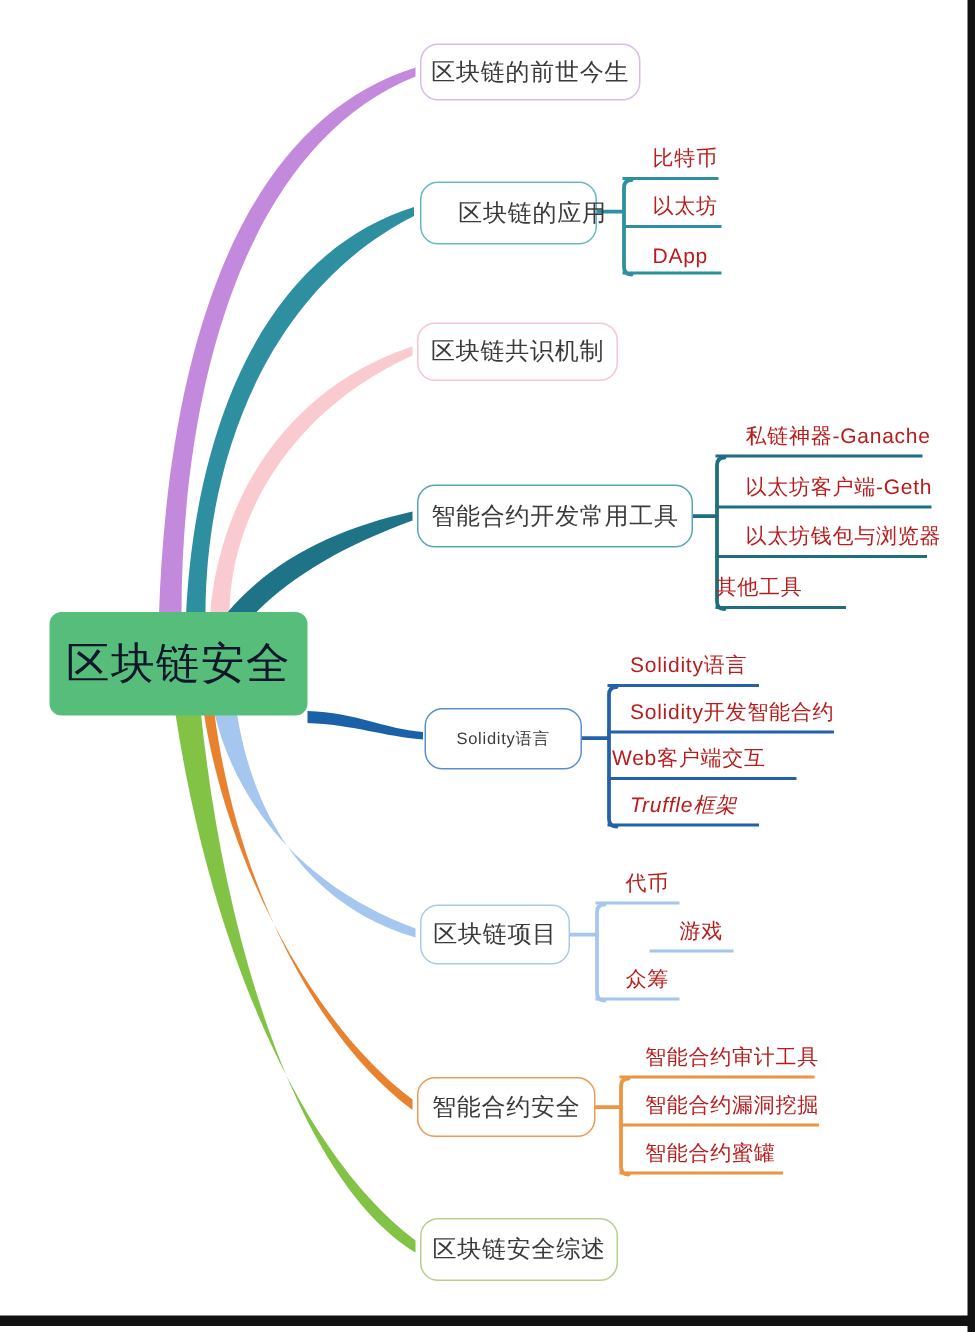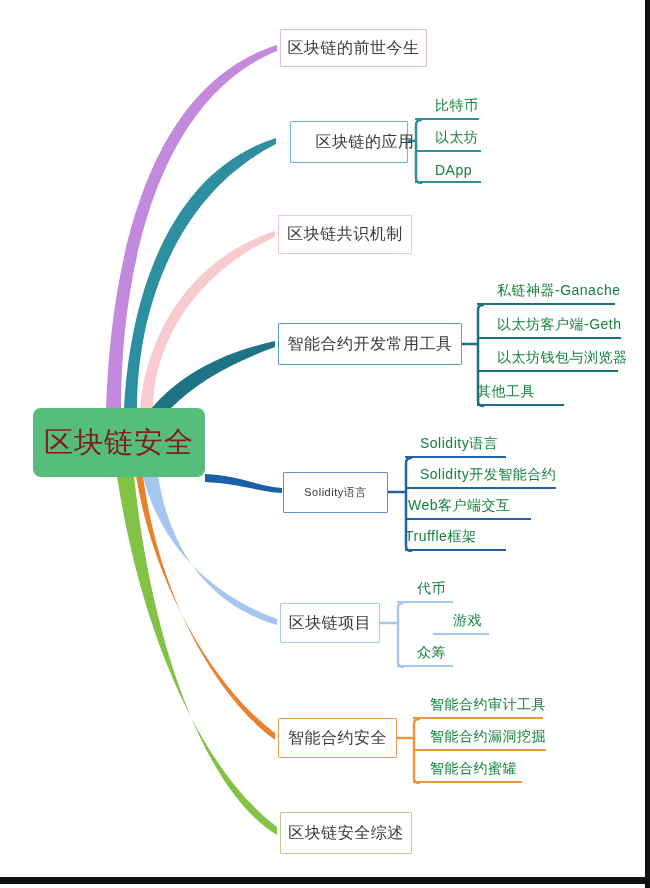--- a/index.html
+++ b/index.html
@@ -4,36 +4,36 @@
 <style>
   html,body{margin:0;padding:0;}
   body{
     width:650px;height:888px;position:relative;overflow:hidden;
     background:#ffffff;
     font-family:"Liberation Sans","DejaVu Sans",sans-serif;
   }
   #curves{position:absolute;left:0;top:0;width:650px;height:888px;z-index:1;}
   .node{
     position:absolute;z-index:2;box-sizing:border-box;
-    background:#ffffff;border:1.5px solid #ccc;border-radius:1px;
+    background:#ffffff;border:1.5px solid #ccc;border-radius:12px;
     display:flex;align-items:center;justify-content:center;
     font-size:16px;color:#3a3a3a;letter-spacing:0.5px;white-space:nowrap;
   }
   .root{
     position:absolute;z-index:3;box-sizing:border-box;
     border:none;border-radius:8px;
     display:flex;align-items:center;justify-content:center;
     font-size:29px;color:#ffffff;letter-spacing:1px;white-space:nowrap;
   }
   .leaf{
     position:absolute;z-index:2;box-sizing:border-box;height:28px;
     display:flex;align-items:flex-end;
     padding-bottom:3px;
     border-bottom:2.5px solid #999;
-    font-size:14px;color:#15803d;letter-spacing:0.5px;white-space:nowrap;
+    font-size:14px;color:#b91c1c;letter-spacing:0.5px;white-space:nowrap;
   }
   .frame{position:absolute;z-index:5;background:#111;}
 </style>
 </head>
 <body>
 
 <svg id="curves" viewBox="0 0 650 888">
 
   <path d="M106,410 C111,255 150,85 277,45 L277,51 C160,98 121,265 121,410 Z" fill="#c289dc"></path>
   <path d="M124,410 C130,288 174,170 276,138 L276,144 C181,192 137,302 137,410 Z" fill="#2e8fa0"></path>
@@ -44,25 +44,25 @@
   <path d="M136,476 C153,582 212,686 275,733 L275,740 C216,697 159,597 143,476 Z" fill="#e8822f"></path>
   <path d="M117,476 C139,622 196,766 277,827 L277,835 C206,792 152,648 134,476 Z" fill="#82c245"></path>
 
   <path fill="none" stroke-width="2.5" stroke-linecap="round" d="M397,141 L416,141 M421,120 Q416,120 416,125 L416,178 Q416,183 421,183" stroke="#2e8fa0"></path>
   <path fill="none" stroke-width="2.5" stroke-linecap="round" d="M462,344 L478,344 M483,305 Q478,305 478,310 L478,401 Q478,406 483,406" stroke="#1e6d80"></path>
   <path fill="none" stroke-width="2.5" stroke-linecap="round" d="M388,492 L406,492 M411,458 Q406,458 406,463 L406,546 Q406,551 411,551" stroke="#2361aa"></path>
   <path fill="none" stroke-width="2.5" stroke-linecap="round" d="M380,623 L398,623 M403,603 Q398,603 398,608 L398,662 Q398,667 403,667" stroke="#a6c6ec"></path>
   <path fill="none" stroke-width="2.5" stroke-linecap="round" d="M397,738 L414,738 M419,719 Q414,719 414,724 L414,778 Q414,783 419,783" stroke="#ec9440"></path>
 </svg>
 
-<div class="root" style="left: 33px; top: 408px; width: 172px; height: 69px; background: rgb(87, 189, 123); color: #7f1d1d;">区块链安全</div>
+<div class="root" style="left: 33px; top: 408px; width: 172px; height: 69px; background: rgb(87, 189, 123); color: #0f172a;">区块链安全</div>
 
 <div class="node" style="left: 280px; top: 29px; width: 147px; height: 38px; border-color: rgb(217, 187, 233);">区块链的前世今生</div>
 
-<div class="node" style="left: 290px; top: 121px; width: 118px; height: 42px; border-color: rgb(102, 185, 199); padding-left: 32px;">区块链的应用</div>
+<div class="node" style="left: 280px; top: 121px; width: 118px; height: 42px; border-color: rgb(102, 185, 199); padding-left: 32px;">区块链的应用</div>
 
 <div class="node" style="left: 278px; top: 215px; width: 134px; height: 39px; border-color: rgb(246, 198, 206);">区块链共识机制</div>
 
 <div class="node" style="left: 278px; top: 323px; width: 184px; height: 42px; border-color: rgb(88, 167, 182);">智能合约开发常用工具</div>
 
 <div class="node" style="left: 283px; top: 472px; width: 105px; height: 41px; font-size: 11px; border-color: rgb(91, 143, 203);">Solidity语言</div>
 
 <div class="node" style="left: 280px; top: 603px; width: 100px; height: 40px; border-color: rgb(171, 201, 234);">区块链项目</div>
 
 <div class="node" style="left: 278px; top: 718px; width: 119px; height: 40px; border-color: rgb(235, 155, 85);">智能合约安全</div>
@@ -74,21 +74,21 @@
 <div class="leaf" style="left: 415px; top: 155px; width: 66px; padding-left: 20px; border-bottom-color: rgb(46, 143, 160);">DApp</div>
 
 <div class="leaf" style="left: 477px; top: 277px; width: 138px; padding-left: 20px; border-bottom-color: rgb(30, 109, 128);">私链神器-Ganache</div>
 <div class="leaf" style="left: 477px; top: 311px; width: 144px; padding-left: 20px; border-bottom-color: rgb(30, 109, 128);">以太坊客户端-Geth</div>
 <div class="leaf" style="left: 477px; top: 344px; width: 141px; padding-left: 20px; border-bottom-color: rgb(30, 109, 128);">以太坊钱包与浏览器</div>
 <div class="leaf" style="left: 477px; top: 378px; width: 87px; border-bottom-color: rgb(30, 109, 128);">其他工具</div>
 
 <div class="leaf" style="left: 405px; top: 430px; width: 101px; padding-left: 15px; border-bottom-color: rgb(35, 97, 170);">Solidity语言</div>
 <div class="leaf" style="left: 405px; top: 461px; width: 151px; padding-left: 15px; border-bottom-color: rgb(35, 97, 170);">Solidity开发智能合约</div>
 <div class="leaf" style="left: 405px; top: 492px; width: 126px; padding-left: 3px; border-bottom-color: rgb(35, 97, 170);">Web客户端交互</div>
-<div class="leaf" style="left: 405px; top: 523px; width: 101px; border-bottom-color: rgb(35, 97, 170);">Truffle框架</div>
+<div class="leaf" style="left: 405px; top: 523px; width: 101px; padding-left: 15px; border-bottom-color: rgb(35, 97, 170); font-style: italic;">Truffle框架</div>
 
 <div class="leaf" style="left: 397px; top: 575px; width: 56px; padding-left: 20px; border-bottom-color: rgb(166, 198, 236);">代币</div>
 <div class="leaf" style="left: 397px; top: 607px; width: 56px; padding-left: 20px; border-bottom-color: rgb(166, 198, 236); margin-left: 36px;">游戏</div>
 <div class="leaf" style="left: 397px; top: 639px; width: 56px; padding-left: 20px; border-bottom-color: rgb(166, 198, 236);">众筹</div>
 
 <div class="leaf" style="left: 413px; top: 691px; width: 130px; padding-left: 17px; border-bottom-color: rgb(236, 148, 64);">智能合约审计工具</div>
 <div class="leaf" style="left: 413px; top: 723px; width: 133px; padding-left: 17px; border-bottom-color: rgb(236, 148, 64);">智能合约漏洞挖掘</div>
 <div class="leaf" style="left: 413px; top: 755px; width: 109px; padding-left: 17px; border-bottom-color: rgb(236, 148, 64);">智能合约蜜罐</div>
 
 <div class="frame" style="right: 0px; top: 0px; width: 5px; height: 888px; background: rgb(17, 17, 17);"></div>

